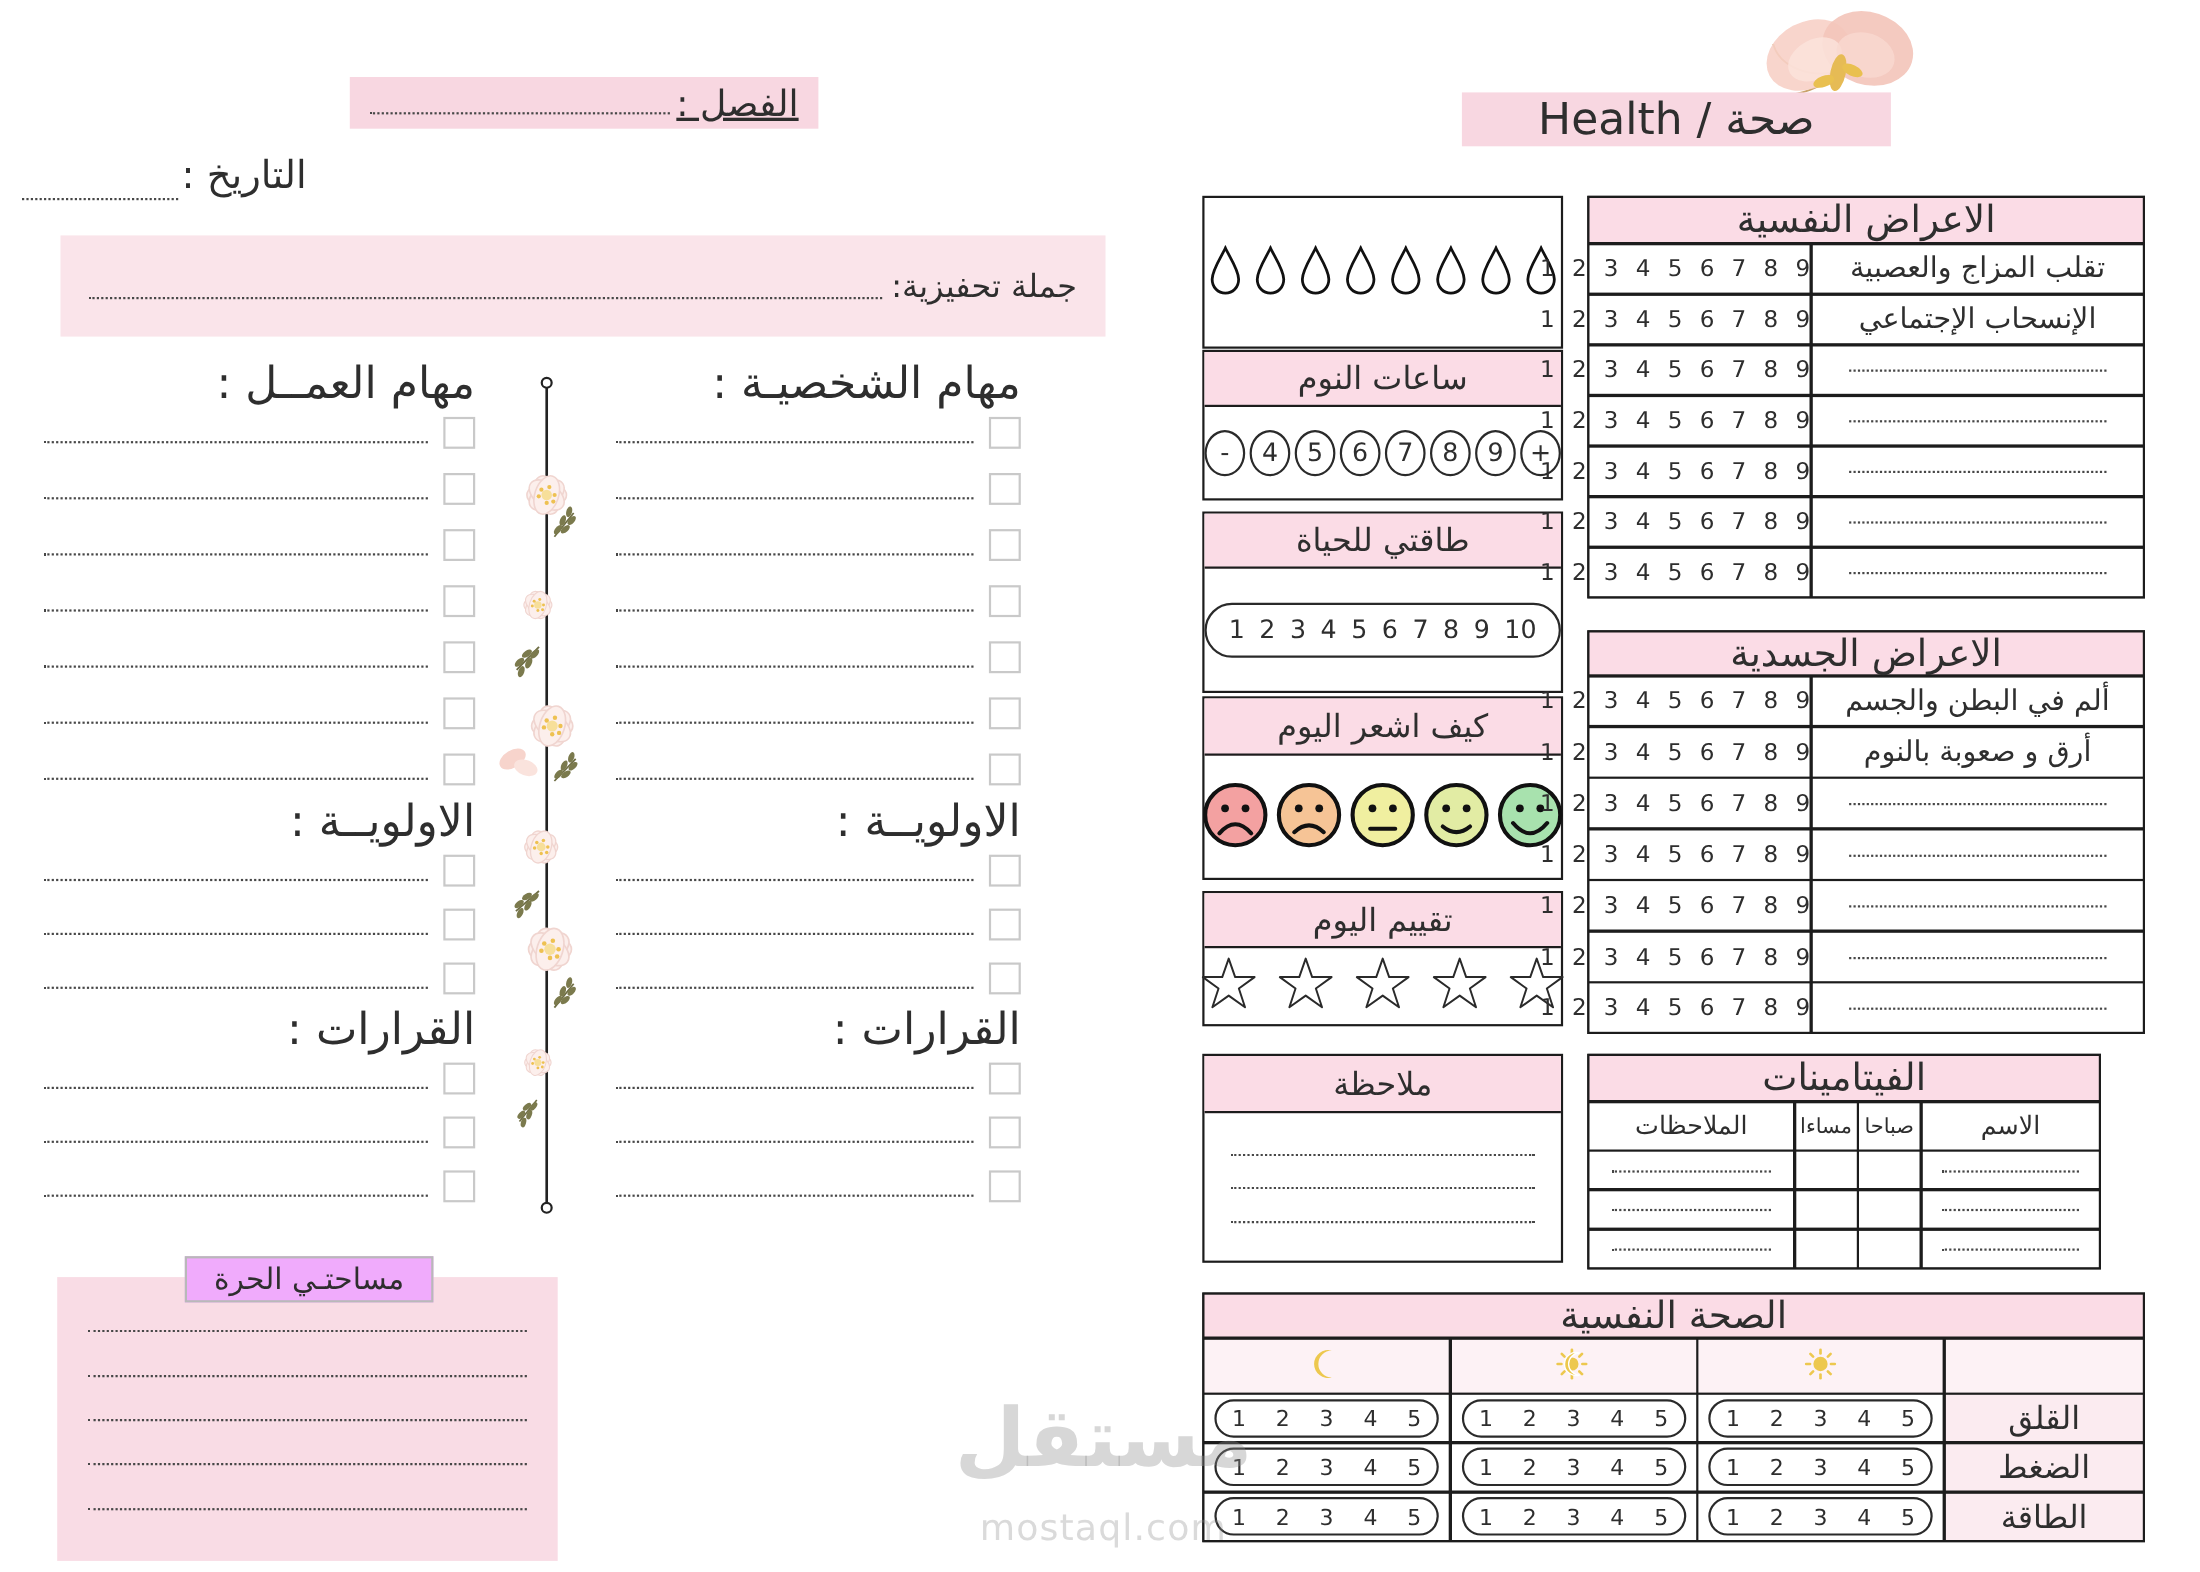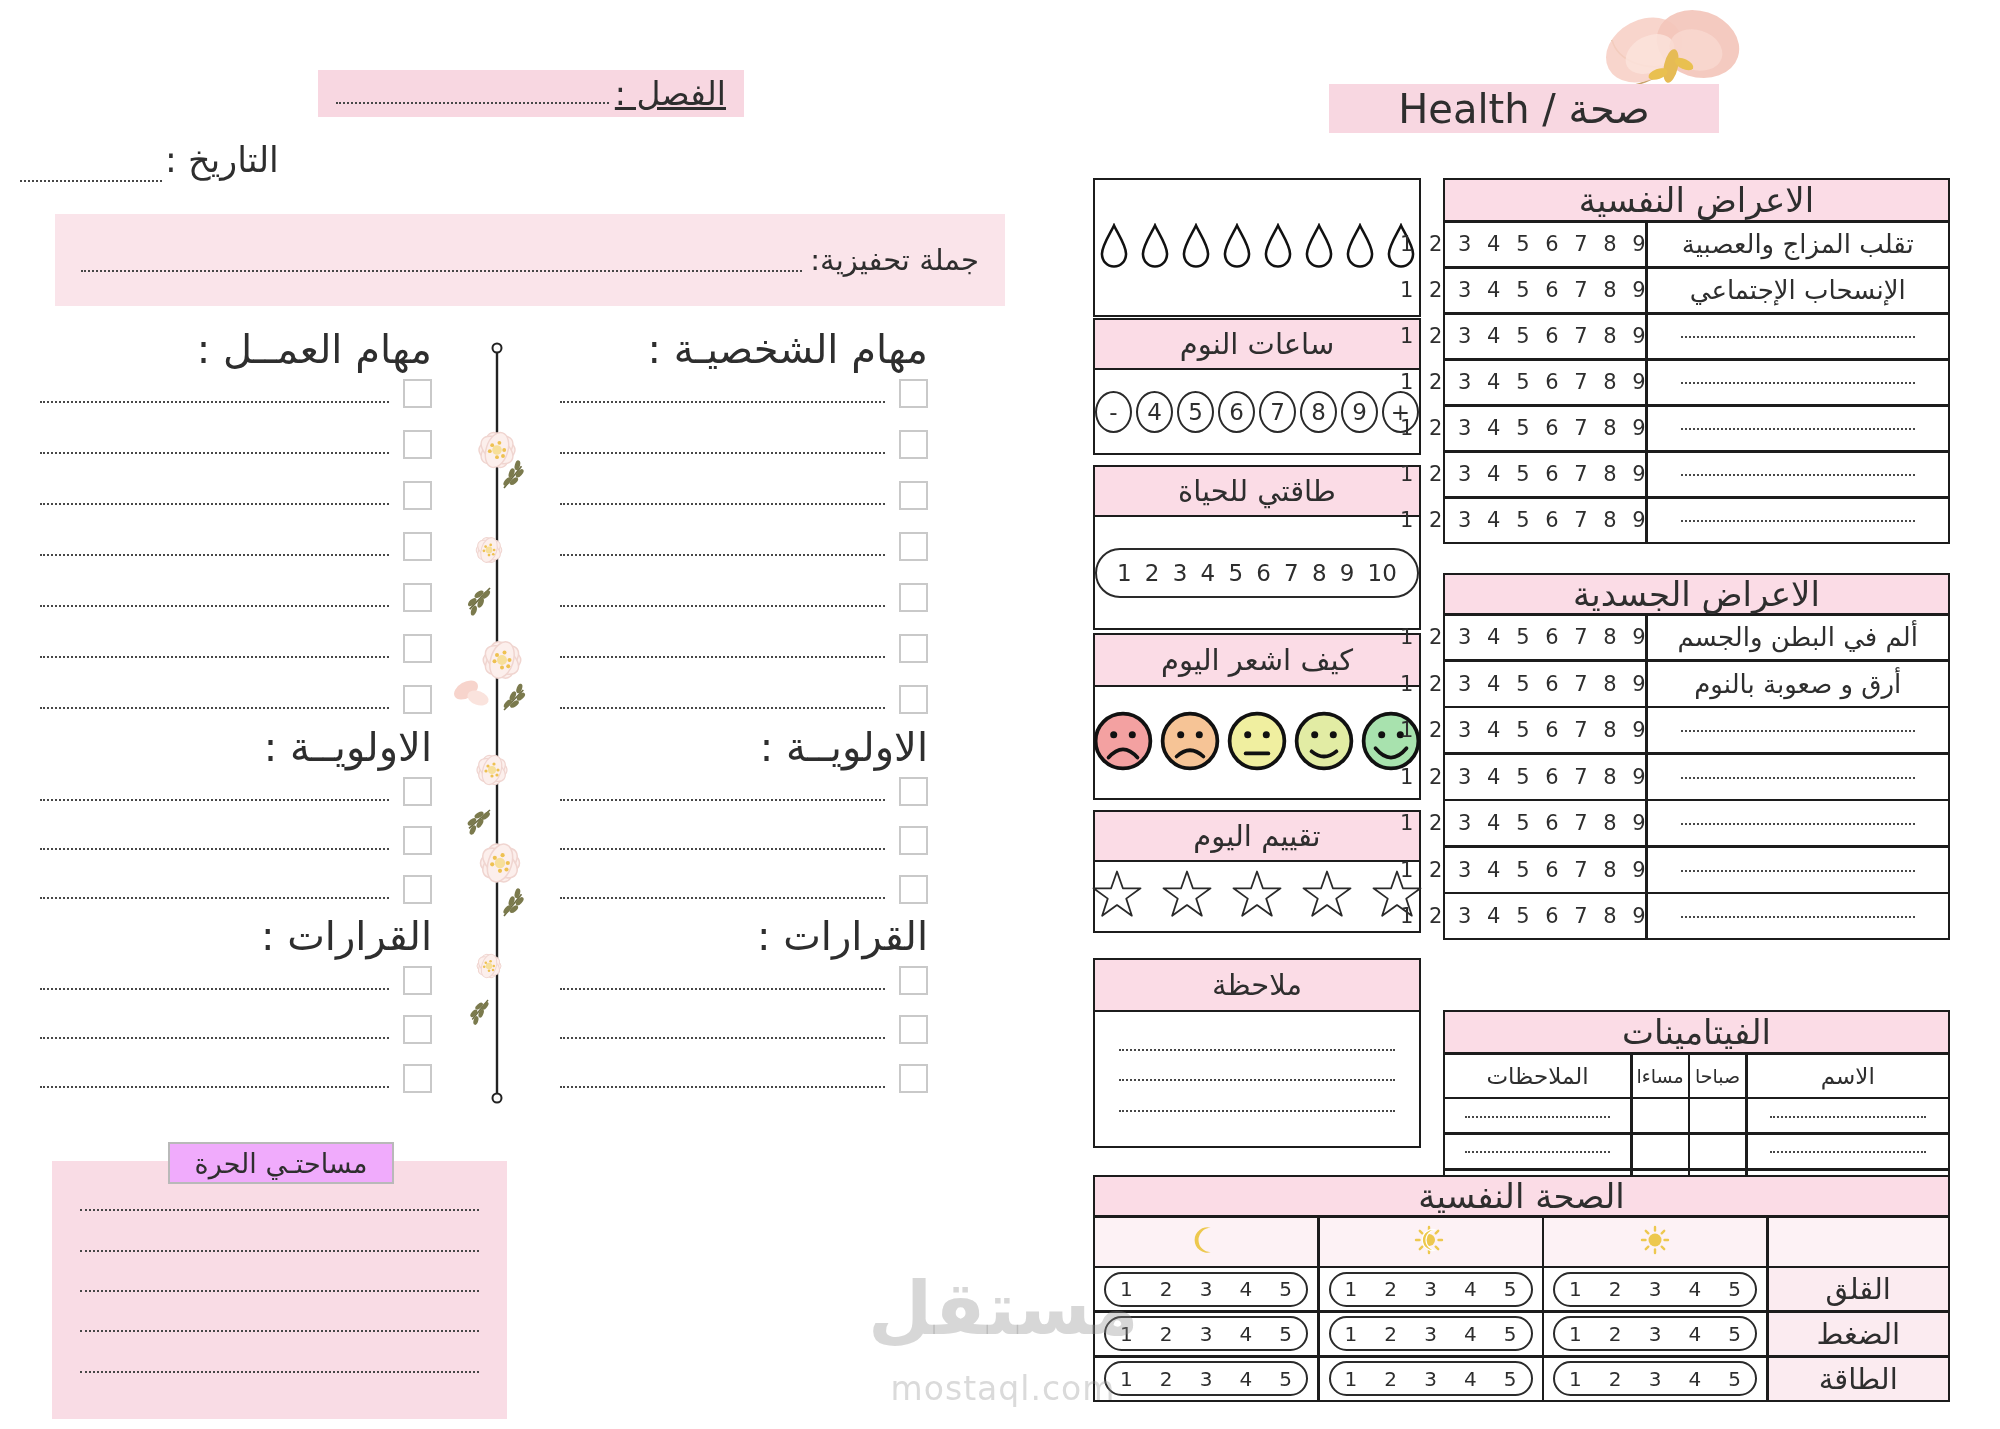--- a/index.html
+++ b/index.html
@@ -467,21 +467,21 @@
       <div class="num-cell">1 2 3 4 5 6 7 8 9 10</div>
       <div class="sym-cell">
         <span class="dotline cell-dots"></span>
       </div>
       <div class="num-cell">1 2 3 4 5 6 7 8 9 10</div>
       <div class="sym-cell">
         <span class="dotline cell-dots"></span>
       </div>
     </div>
 
-  <div class="abs gtable" style="left:1443px;top:1010px;width:507px;height:196px;grid-template-columns:185px 55px 55px 1fr;grid-template-rows:40px 42px repeat(3,1fr)" id="vit-table">
+  <div class="abs gtable" style="left:1443px;top:958px;width:467px;height:196px;grid-template-columns:185px 55px 55px 1fr;grid-template-rows:40px 42px repeat(3,1fr)" id="vit-table">
     <div class="gt-head">الفيتامينات</div>
   <div class="vit-sub">الملاحظات</div>
       <div class="vit-sub small">مساءا</div>
       <div class="vit-sub small">صباحا</div>
       <div class="vit-sub">الاسم</div>
       <div>
         <span class="dotline cell-dots"></span>
       </div>
       <div></div>
       <div></div>

